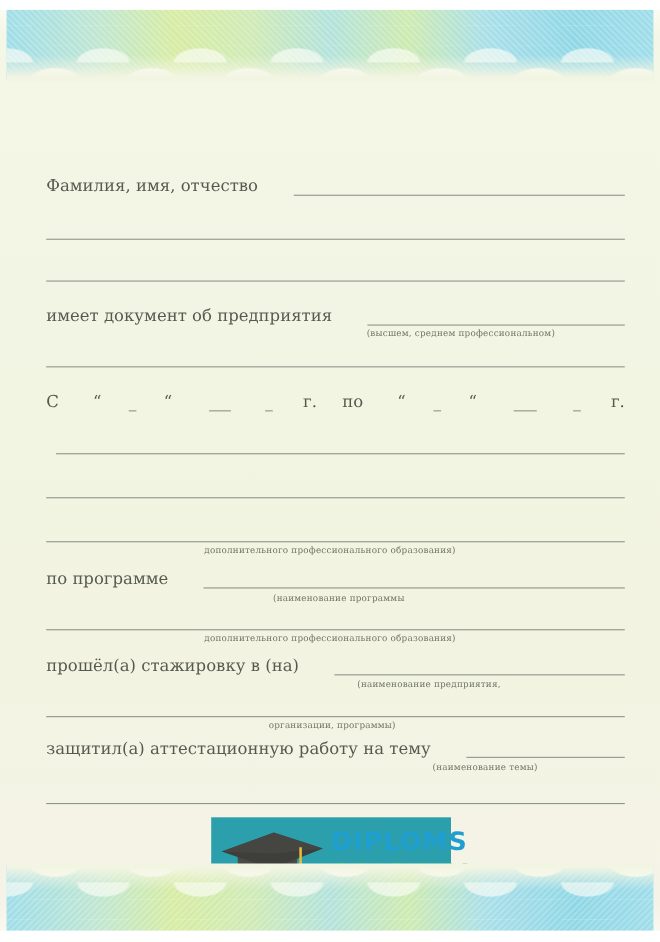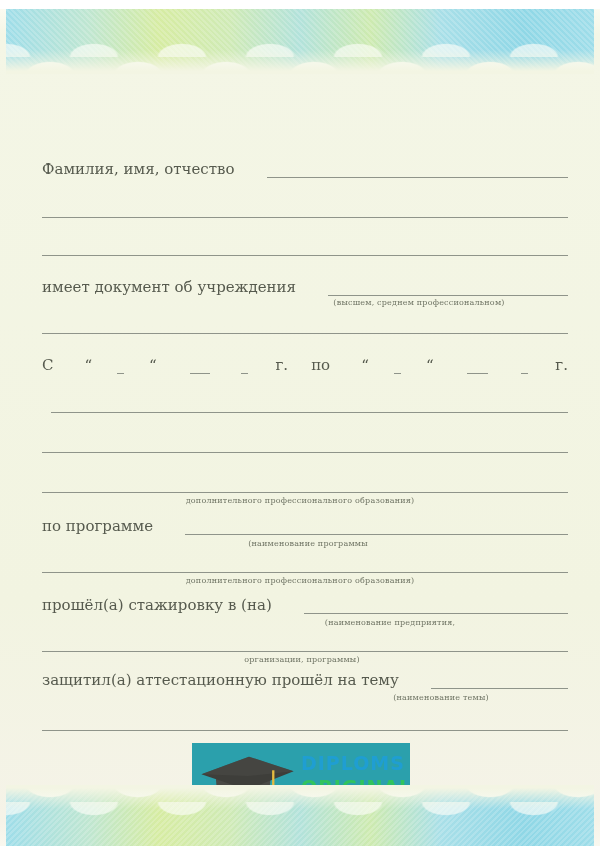--- a/index.html
+++ b/index.html
@@ -47,21 +47,21 @@
   .blank{border-bottom:1px solid #8f948a;height:13px;}
   .w34{width:34px;} .w36{width:36px;} .w104{width:104px;} .w108{width:108px;}
   .q{margin:0 2px;color:#565a4e;}
   .ml8{margin-left:8px;} .ml10{margin-left:10px;} .ml4{margin-left:4px;} .ml14{}
 
   
   .wm{position:absolute;left:192px;top:743px;width:218px;height:72px;background:#2ba0ac;}
   .wm::after{content:"";position:absolute;left:0;right:0;bottom:0;height:20px;
     background:radial-gradient(ellipse 42px 16px at 50% 100%, rgba(16,84,94,.22) 52%, rgba(16,84,94,0) 58%) repeat-x 0 4px / 84px 26px;}
   .wm-text{position:absolute;left:109px;top:9px;font-family:"DejaVu Sans", sans-serif;
-    font-weight:bold;font-size:19px;line-height:1.25;letter-spacing:1px;}
+    font-weight:bold;font-size:23px;line-height:1.25;letter-spacing:1px;}
   .wm-l1{color:#1f9ed2;}
   .wm-l2{color:#31c35e;}
   .cap{position:absolute;left:6px;top:4px;}
 </style>
 </head>
 <body>
 
 <div class="page">
 
   <div class="edge edge-top"></div>
@@ -69,21 +69,21 @@
 
 
   <div class="row" style="top:160px">
     <span class="lab">Фамилия, имя, отчество</span>
     <span class="fill"></span>
   </div>
   <div class="hr" style="top:217px"></div>
   <div class="hr" style="top:255px"></div>
 
   <div class="row" style="top:278px">
-    <span class="lab">имеет документ об учреждения</span>
+    <span class="lab">имеет документ об предприятия</span>
     <span class="fill"></span>
   </div>
   <div class="hint" style="left:419px;top:298px">(высшем, среднем профессиональном)</div>
   <div class="hr" style="top:333px"></div>
 
   <div class="row date-row" style="top:356px">
     <span>С</span>
     <span class="q ml8">“</span>
     <span class="blank w34"></span>
     <span class="q">“</span>
@@ -116,21 +116,21 @@
 
   <div class="row" style="top:596px">
     <span class="lab">прошёл(а) стажировку в (на)</span>
     <span class="fill"></span>
   </div>
   <div class="hint" style="left:390px;top:618px">(наименование предприятия,</div>
   <div class="hr" style="top:651px"></div>
   <div class="hint" style="left:302px;top:655px">организации, программы)</div>
 
   <div class="row" style="top:671px">
-    <span class="lab">защитил(а) аттестационную прошёл на тему</span>
+    <span class="lab">защитил(а) аттестационную работу на тему</span>
     <span class="fill"></span>
   </div>
   <div class="hint" style="left:441px;top:693px">(наименование темы)</div>
   <div class="hr" style="top:730px"></div>
 
   <div class="wm">
     <svg class="cap" width="102" height="66" viewBox="0 0 102 68">
       <path d="M17 34 Q17 57 45 58 Q73 57 73 34 L73 28 L17 28 Z" fill="#4a4a46"></path>
       <polygon points="2,28 51,10 97,25 49,44" fill="#3e3e3a"></polygon>
       <polygon points="2,28 51,10 97,25 50,30" fill="#4b4b47" opacity="0.55"></polygon>

